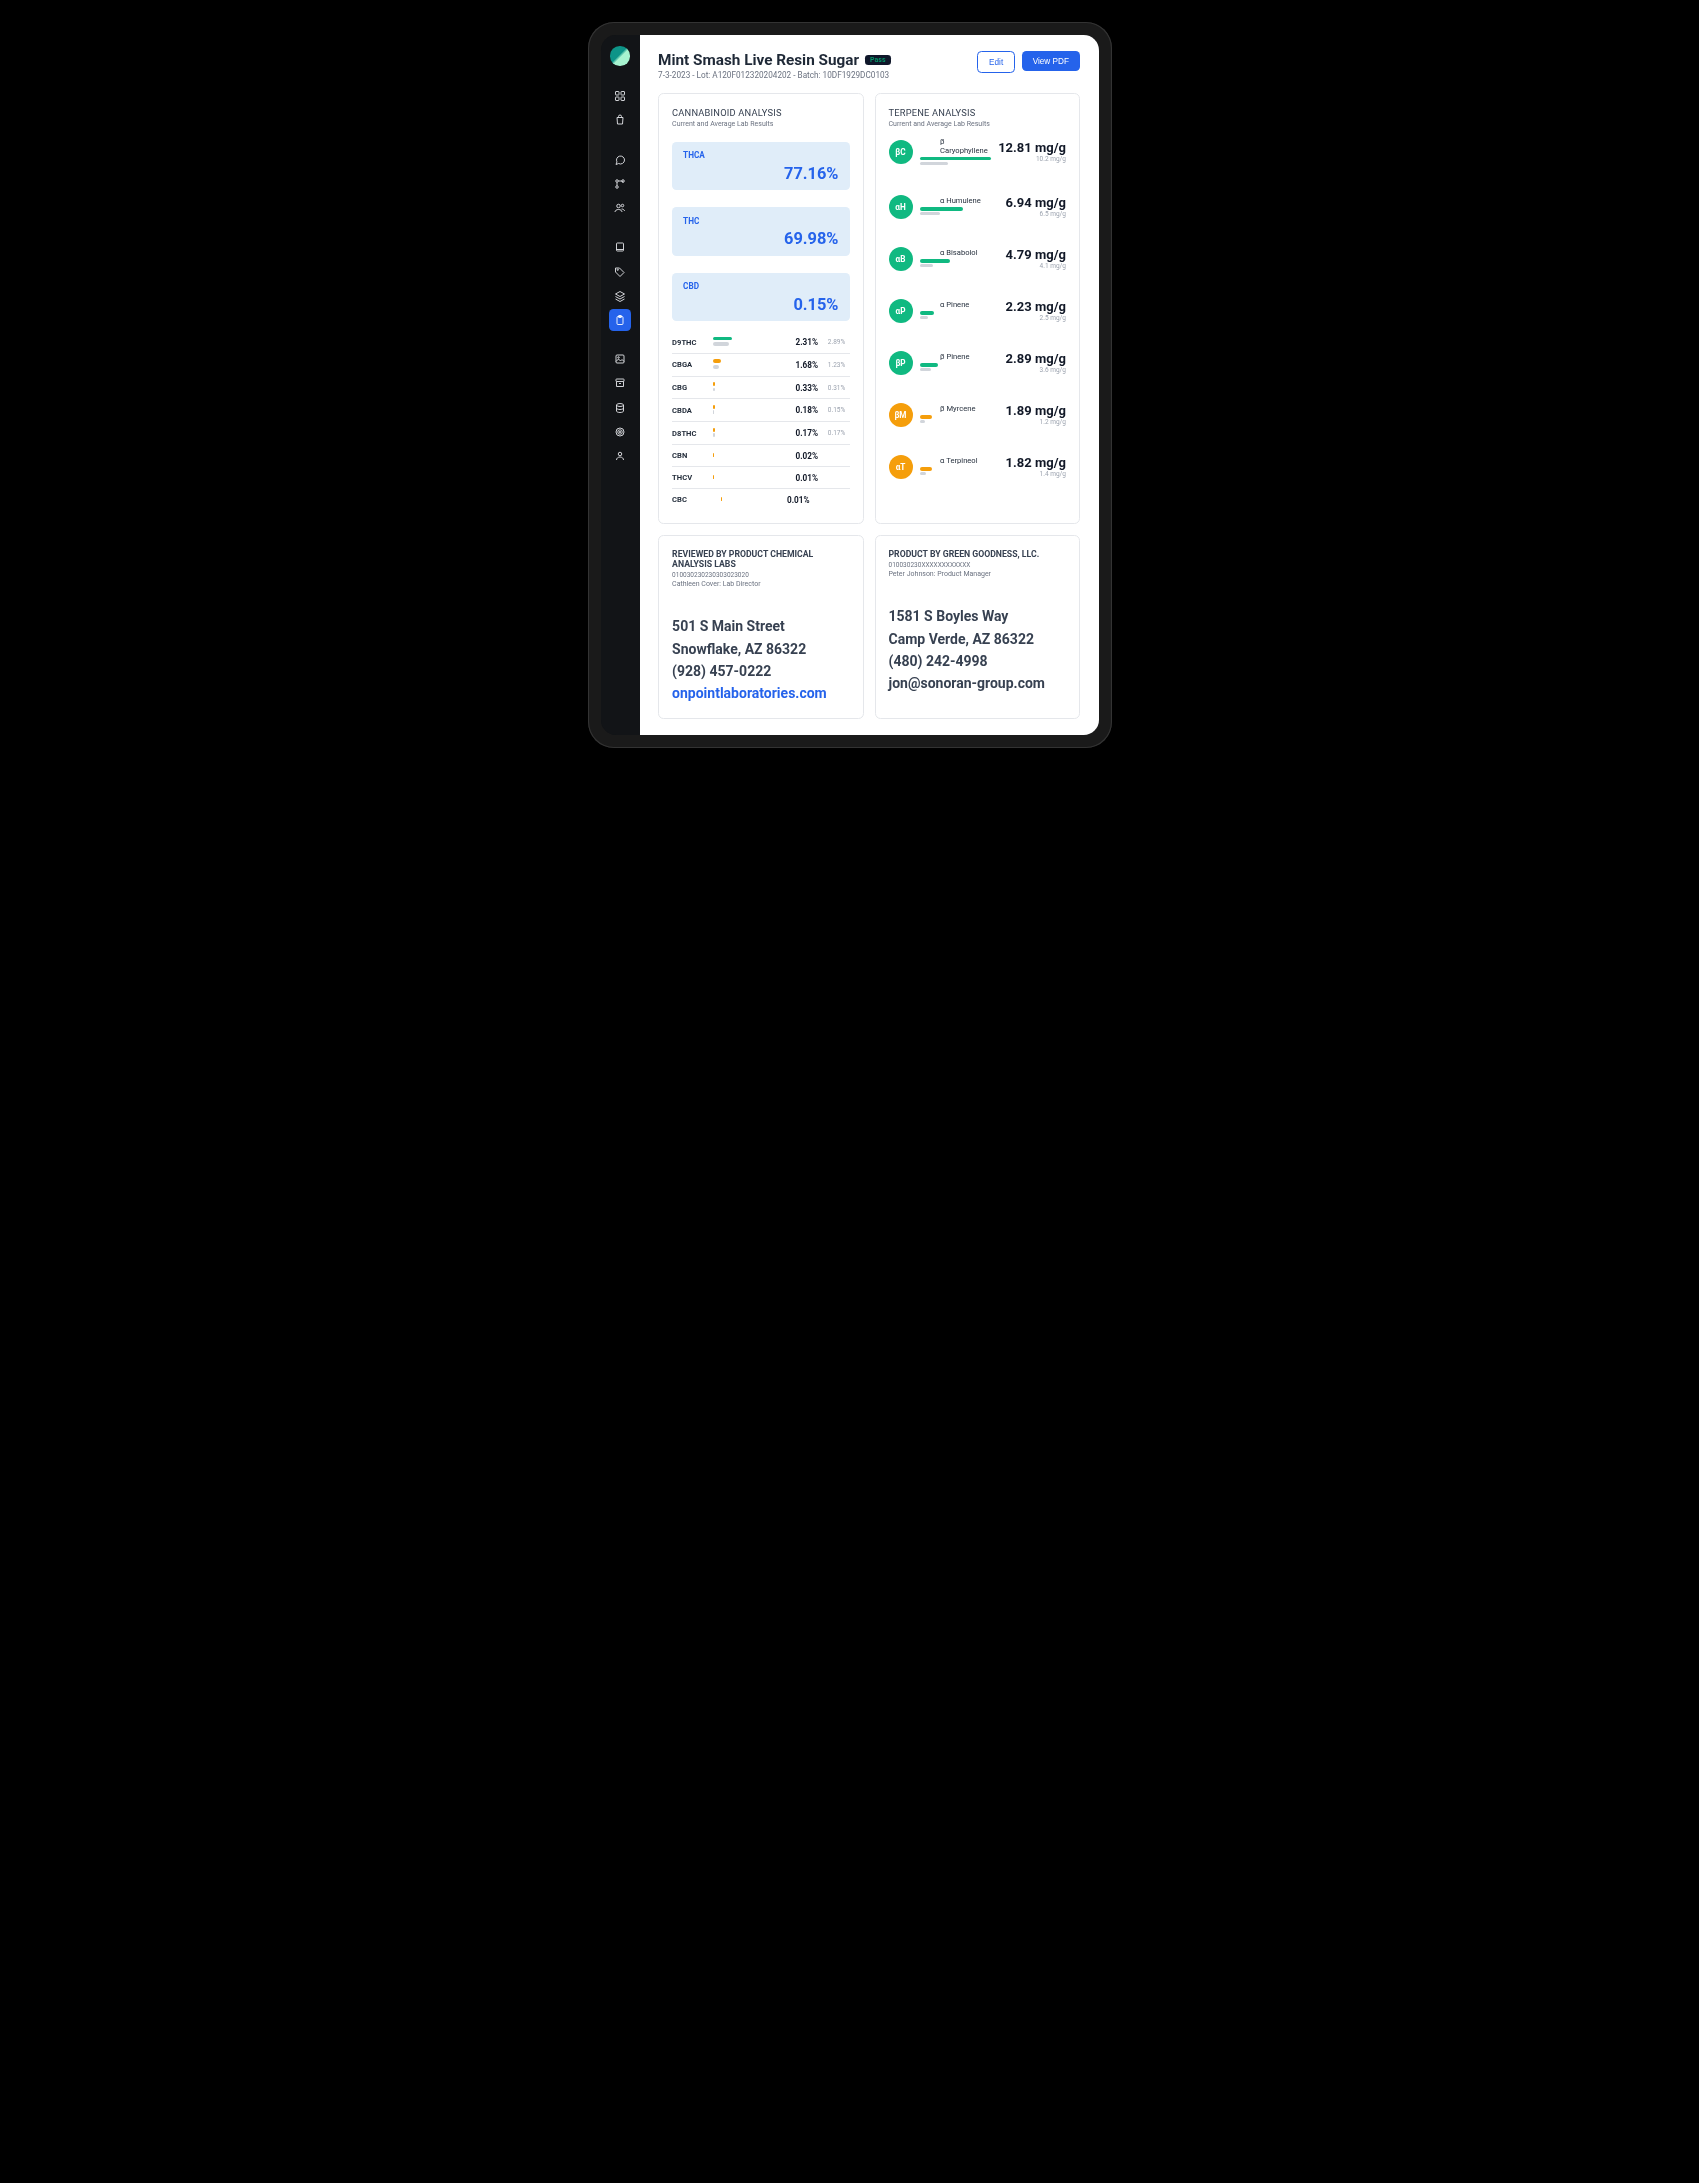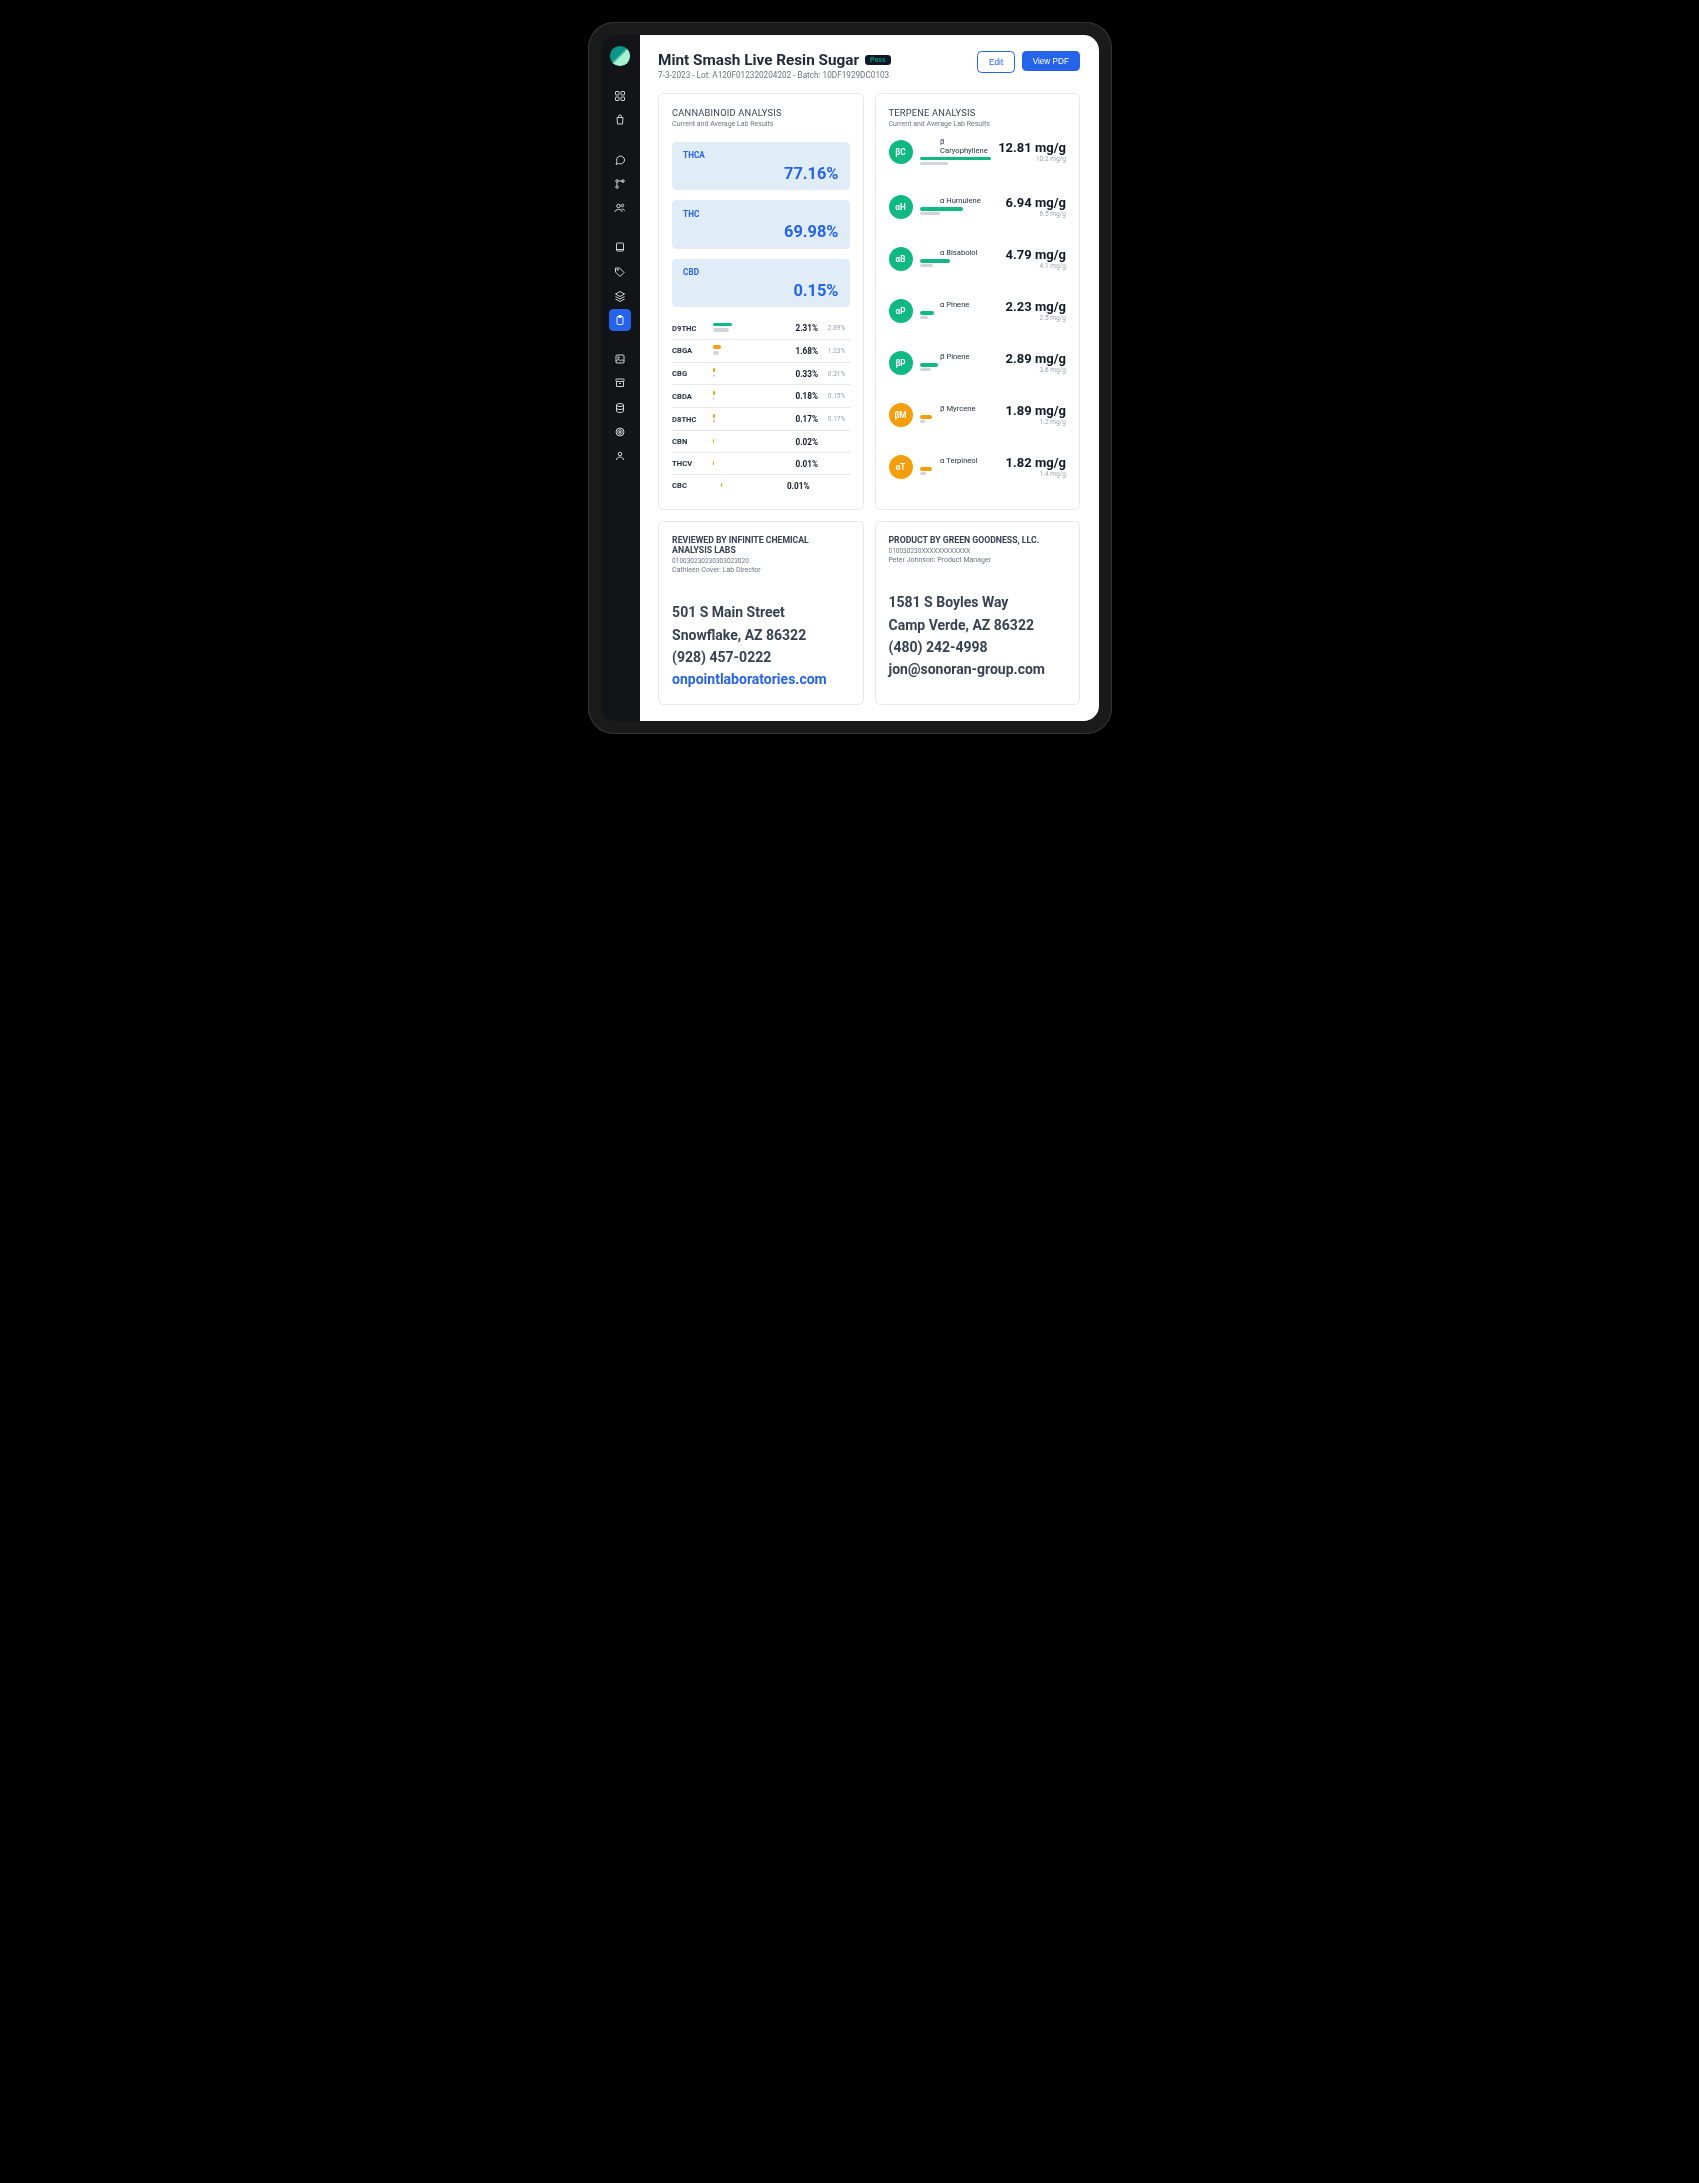--- a/index.html
+++ b/index.html
@@ -82,21 +82,21 @@
     margin-top: 13px;
   }
   .panel {
     border: 0.5px solid #e5e7eb;
     border-radius: 5.5px;
     padding: 13px;
   }
   .panel-title { font-size: 9.3px; font-weight: 400; color: #374151; letter-spacing: 0.2px; }
   .panel-sub { font-size: 7px; color: #6b7280; margin-top: 1.1px; }
   
-  .big-cards { margin-top: 14px; display: flex; flex-direction: column; gap: 10px; }
+  .big-cards { margin-top: 14px; display: flex; flex-direction: column; gap: 17px; }
   .big-card {
     background: #e0edf9;
     border-radius: 4.4px;
     padding: 8.7px 11px 7.6px;
   }
   .big-label { color: #2563eb; font-weight: 700; font-size: 8.2px; }
   .big-value { color: #2563eb; font-weight: 700; font-size: 16.4px; text-align: right; margin-top: 3.3px; }
   
   .canna-rows { margin-top: 9.8px; }
   .canna-row {
@@ -456,21 +456,21 @@
                 </div>
                 <div class="terp-vals">
                   <div class="terp-val">1.82 mg/g</div>
                   <div class="terp-avg">1.4 mg/g</div>
                 </div>
               </div>
             </div>
         </div>
 
         <div class="panel">
-          <div class="info-title">REVIEWED BY INFINITE CHEMICAL ANALYSIS LABS</div>
+          <div class="info-title">REVIEWED BY PRODUCT CHEMICAL ANALYSIS LABS</div>
           <div class="info-code">010030230230303023020</div>
           <div class="info-person">Cathleen Cover: Lab Director</div>
           <div class="info-body">
             <div>501 S Main Street</div>
             <div>Snowflake, AZ 86322</div>
             <div>(928) 457-0222</div>
             <div class="info-link">onpointlaboratories.com</div>
           </div>
         </div>
 

